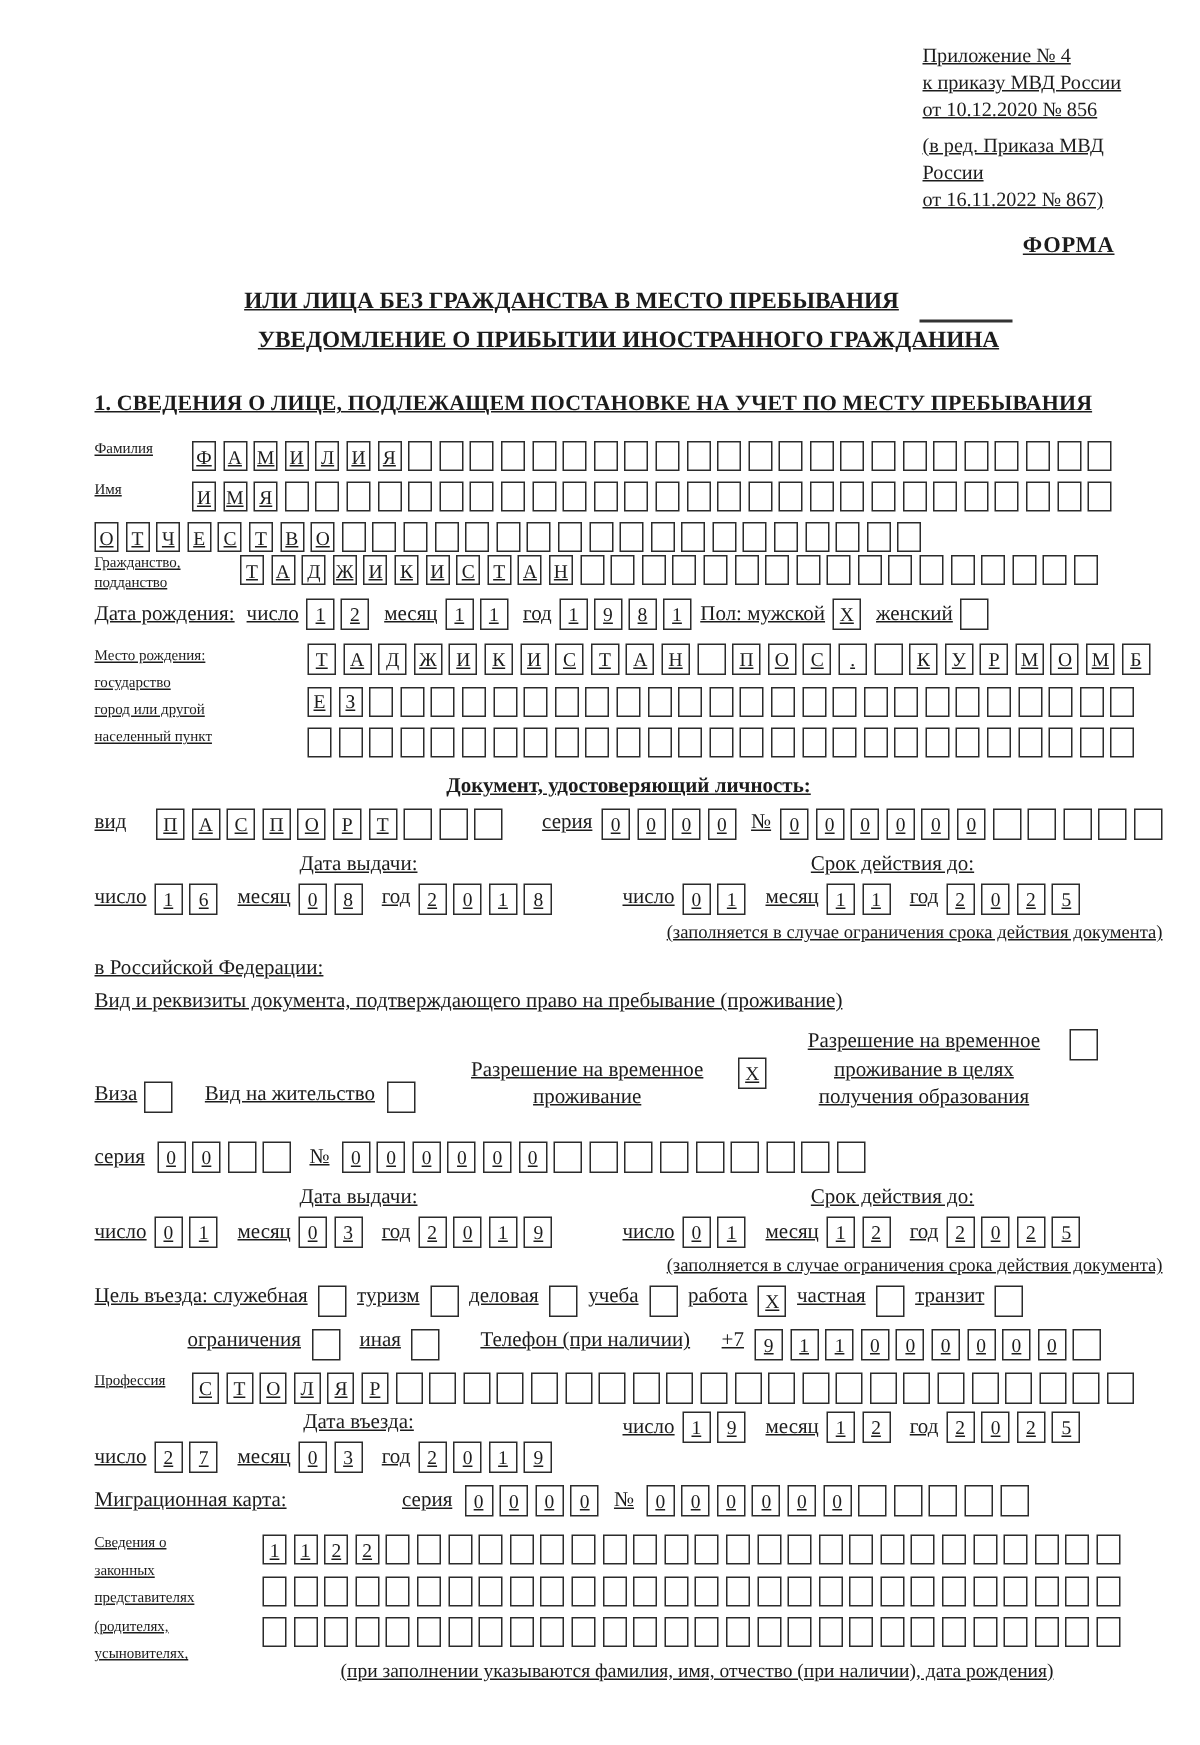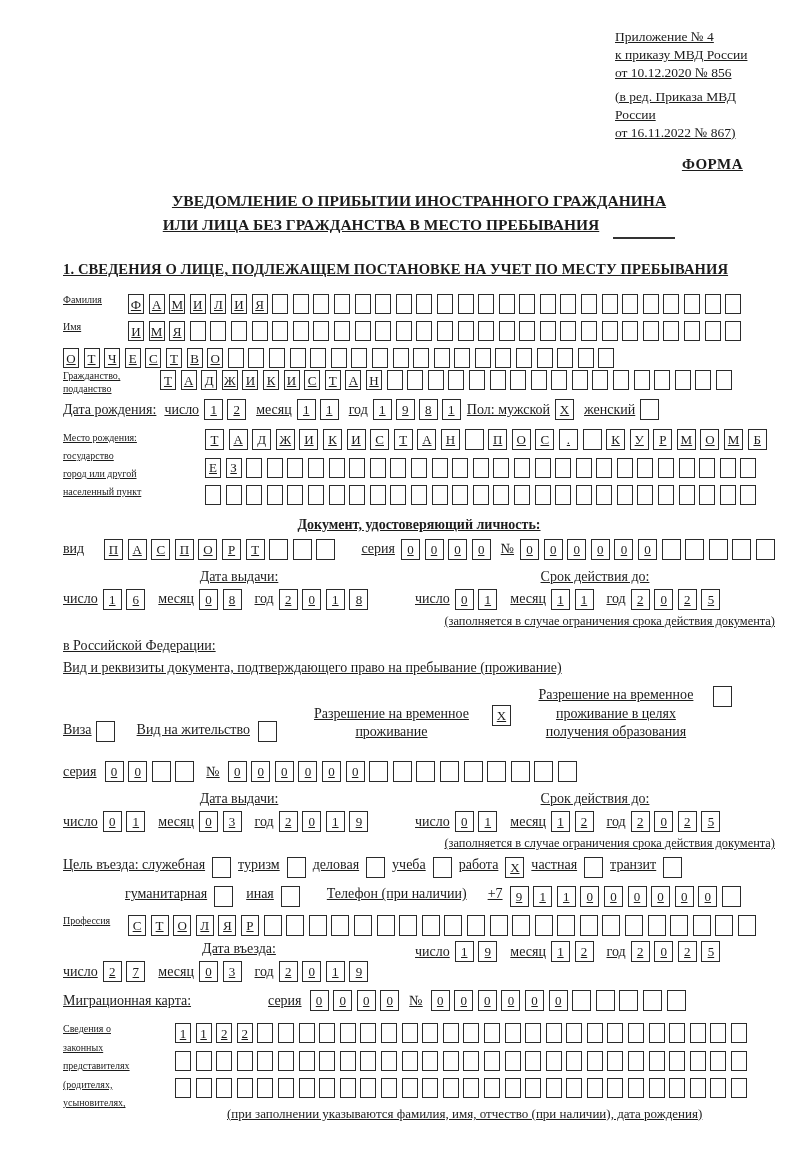--- a/index.html
+++ b/index.html
@@ -60,22 +60,22 @@
     <div>к приказу МВД России</div>
     <div>от 10.12.2020 № 856</div>
     <div class="gap"></div>
     <div>(в ред. Приказа МВД России</div>
     <div>от 16.11.2022 № 867)</div>
   </div>
 
   <div class="forma">ФОРМА</div>
 
   <div class="title">
+    <div><span>ИЛИ ЛИЦА БЕЗ ГРАЖДАНСТВА В МЕСТО ПРЕБЫВАНИЯ</span><span class="title-blank">&nbsp;</span></div>
     <div>УВЕДОМЛЕНИЕ О ПРИБЫТИИ ИНОСТРАННОГО ГРАЖДАНИНА</div>
-    <div><span>ИЛИ ЛИЦА БЕЗ ГРАЖДАНСТВА В МЕСТО ПРЕБЫВАНИЯ</span><span class="title-blank">&nbsp;</span></div>
   </div>
 
   <div class="sec1">1. СВЕДЕНИЯ О ЛИЦЕ, ПОДЛЕЖАЩЕМ ПОСТАНОВКЕ НА УЧЕТ ПО МЕСТУ ПРЕБЫВАНИЯ</div>
 
   <div class="row">
     <div class="lbl w65">Фамилия</div>
     <div class="cells">
         <span class="cell">Ф</span>
         <span class="cell">А</span>
         <span class="cell">М</span>
@@ -540,21 +540,21 @@
     <span>учеба</span>
     <span class="cell cb"></span>
     <span>работа</span>
     <span class="cell cb">X</span>
     <span>частная</span>
     <span class="cell cb"></span>
     <span>транзит</span>
     <span class="cell cb"></span>
   </div>
   <div class="purpose-line indent62">
-    <span>гуманитарная</span>
+    <span>ограничения</span>
     <span class="cell cb"></span>
     <span style="margin-left:6px;">иная</span>
     <span class="cell cb"></span>
     <span style="margin-left:20px;">Телефон (при наличии)</span>
     <span style="margin-left:14px;">+7</span>
     <span class="cells c24">
         <span class="cell">9</span>
         <span class="cell">1</span>
         <span class="cell">1</span>
         <span class="cell">0</span>

